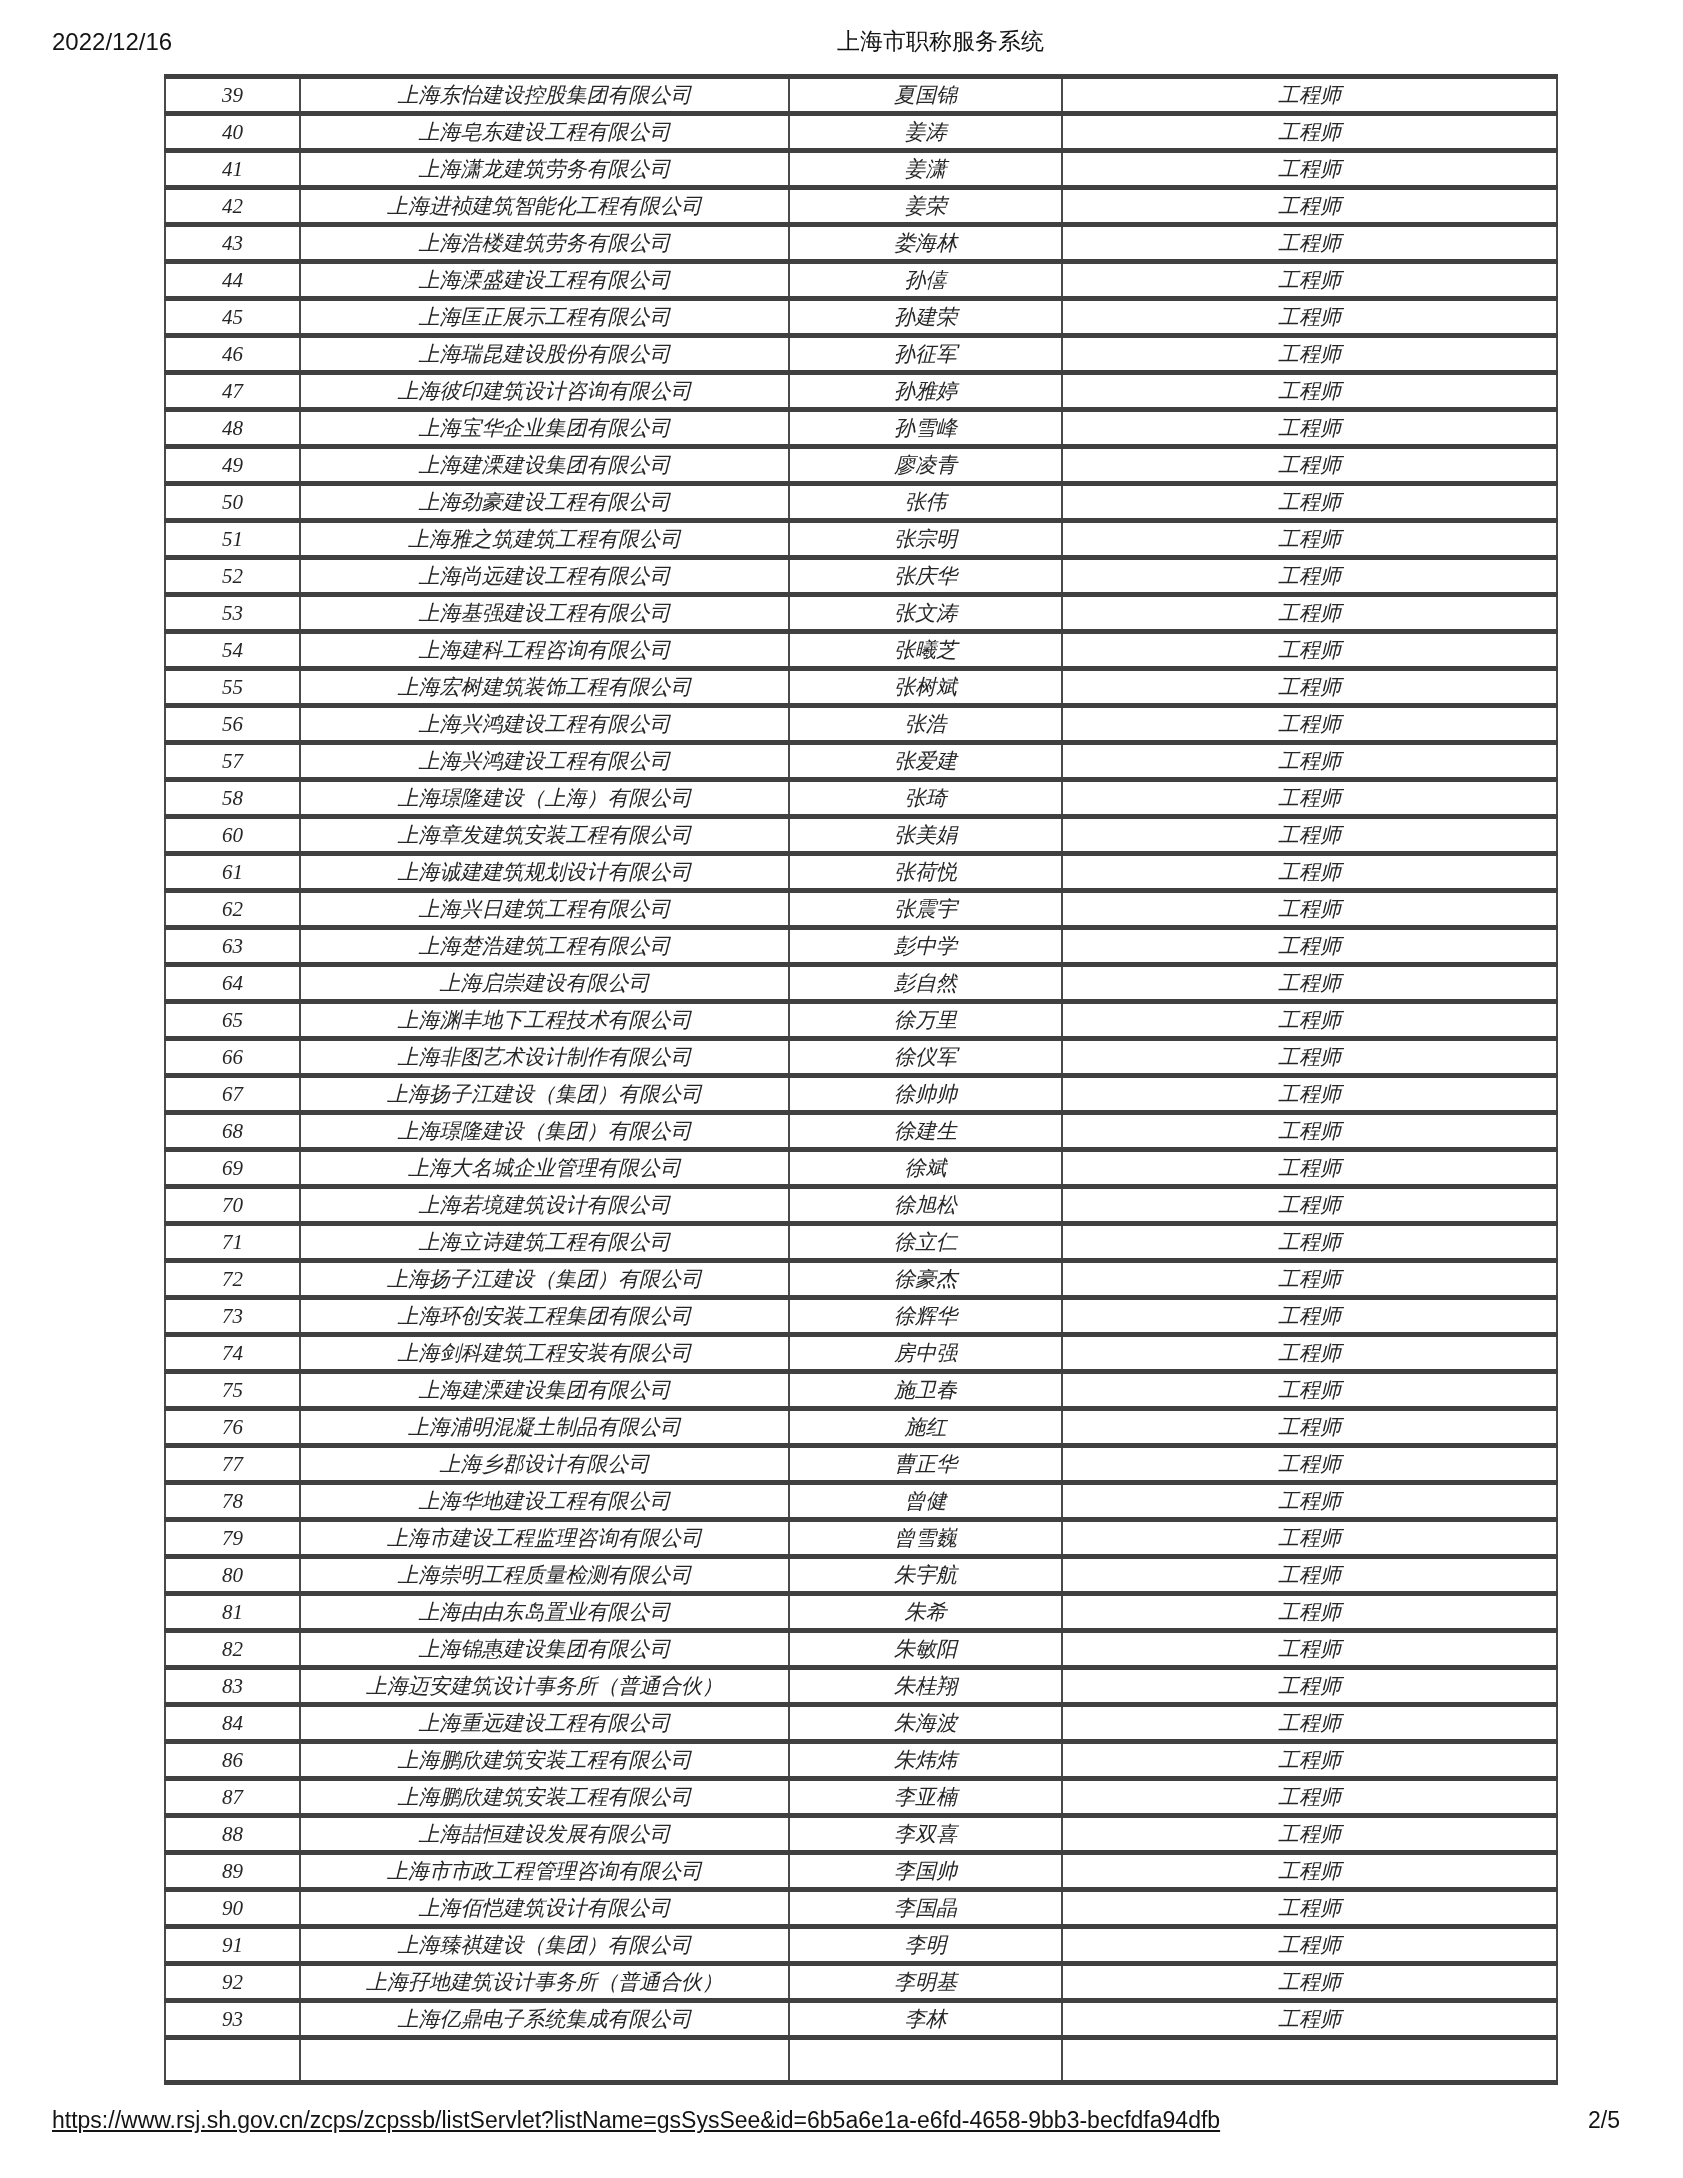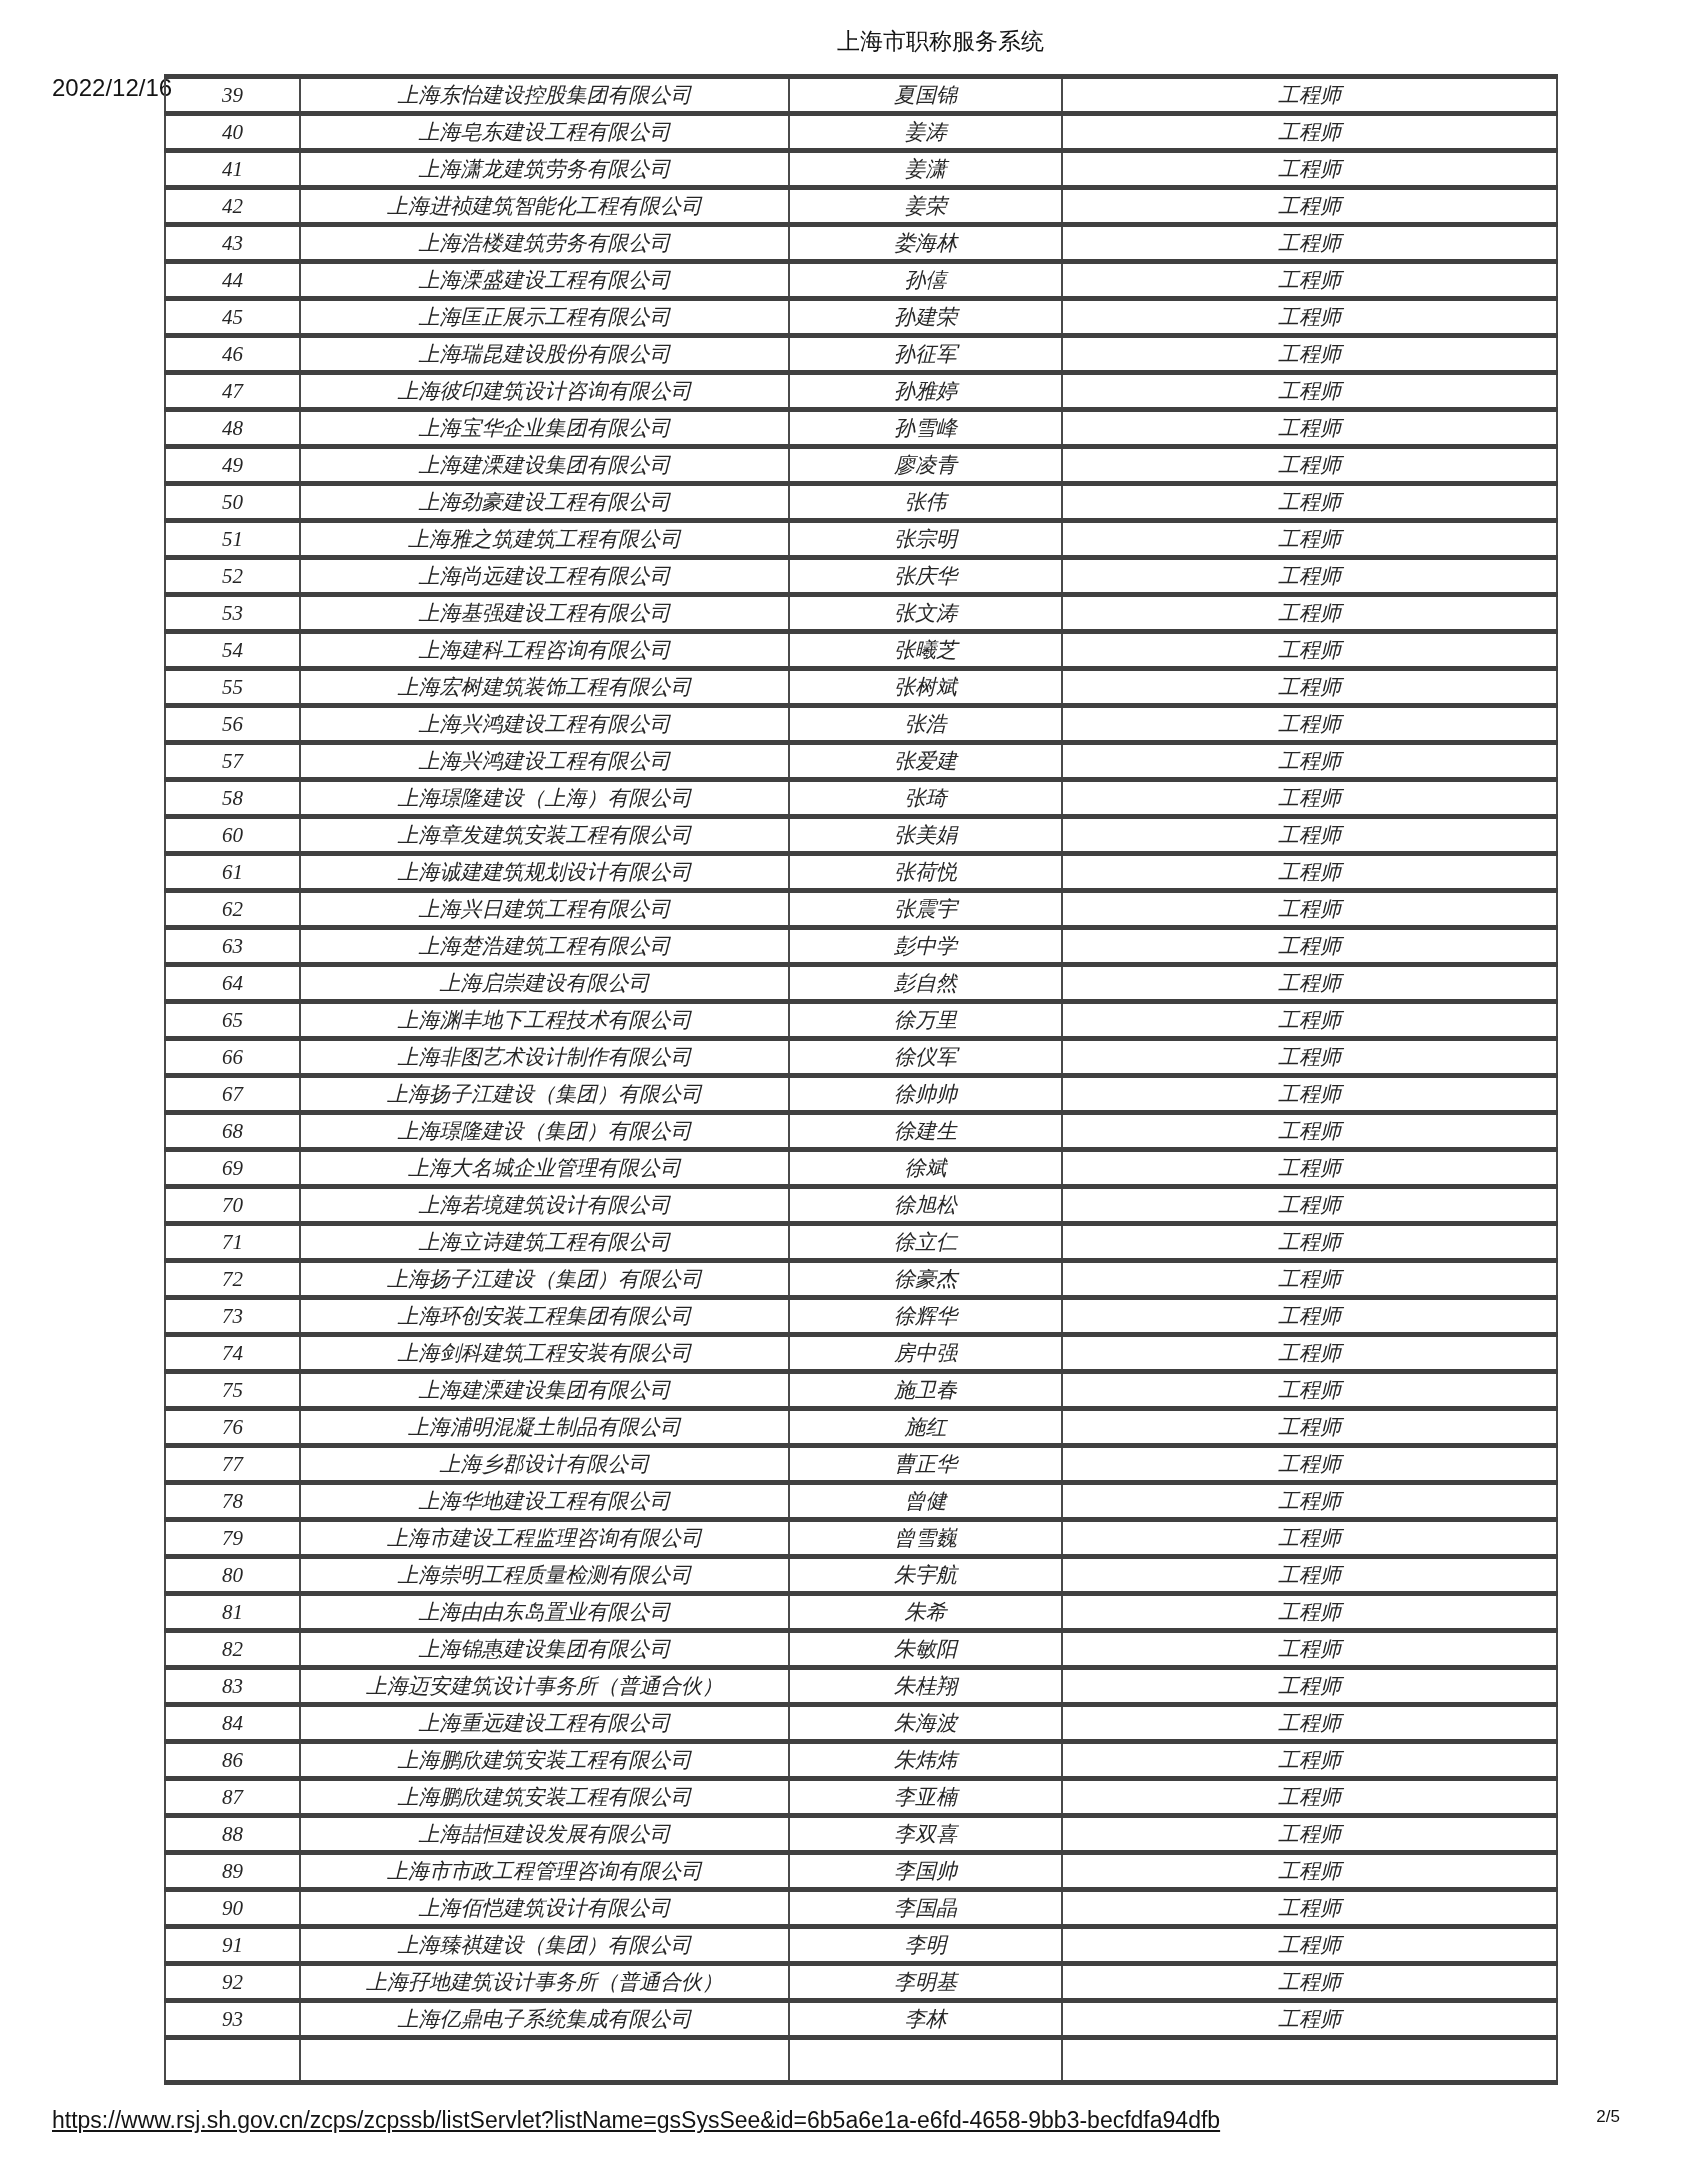--- a/index.html
+++ b/index.html
@@ -5,21 +5,21 @@
   html, body { margin: 0; padding: 0; }
   body {
     width: 1683px; height: 2178px;
     background: #ffffff;
     position: relative;
     font-family: "Liberation Sans", sans-serif;
     color: #111111;
   }
   .print-header-date {
     position: absolute; left: 52px; top: 28px;
-    font-size: 24px; color: #141414; margin-top: 46px;
+    font-size: 24px; color: #141414;
   }
   .print-header-title {
     position: absolute; left: 837px; top: 26px;
     font-size: 23px; color: #141414;
   }
   .table-wrap {
     position: absolute; left: 164px; top: 74px;
     width: 1398px; height: 2032px;
     overflow: hidden;
     font-style: italic;
@@ -48,21 +48,21 @@
   .col-company { width: 489px; }
   .col-name { width: 273px; }
   .col-title { width: 495px; }
   tr.partial-row td { height: 40px; }
   .print-footer-url {
     position: absolute; left: 52px; top: 2107px;
     font-size: 23px; color: #141414; text-decoration: underline;
   }
   .print-footer-page {
     position: absolute; right: 63px; top: 2107px;
-    font-size: 17px; color: #141414;
+    font-size: 23px; color: #141414;
   }
 </style>
 </head>
 <body>
 
 <div class="print-header-date">2022/12/16</div>
 
 <div class="print-header-title">上海市职称服务系统</div>
 
 <div class="table-wrap">

